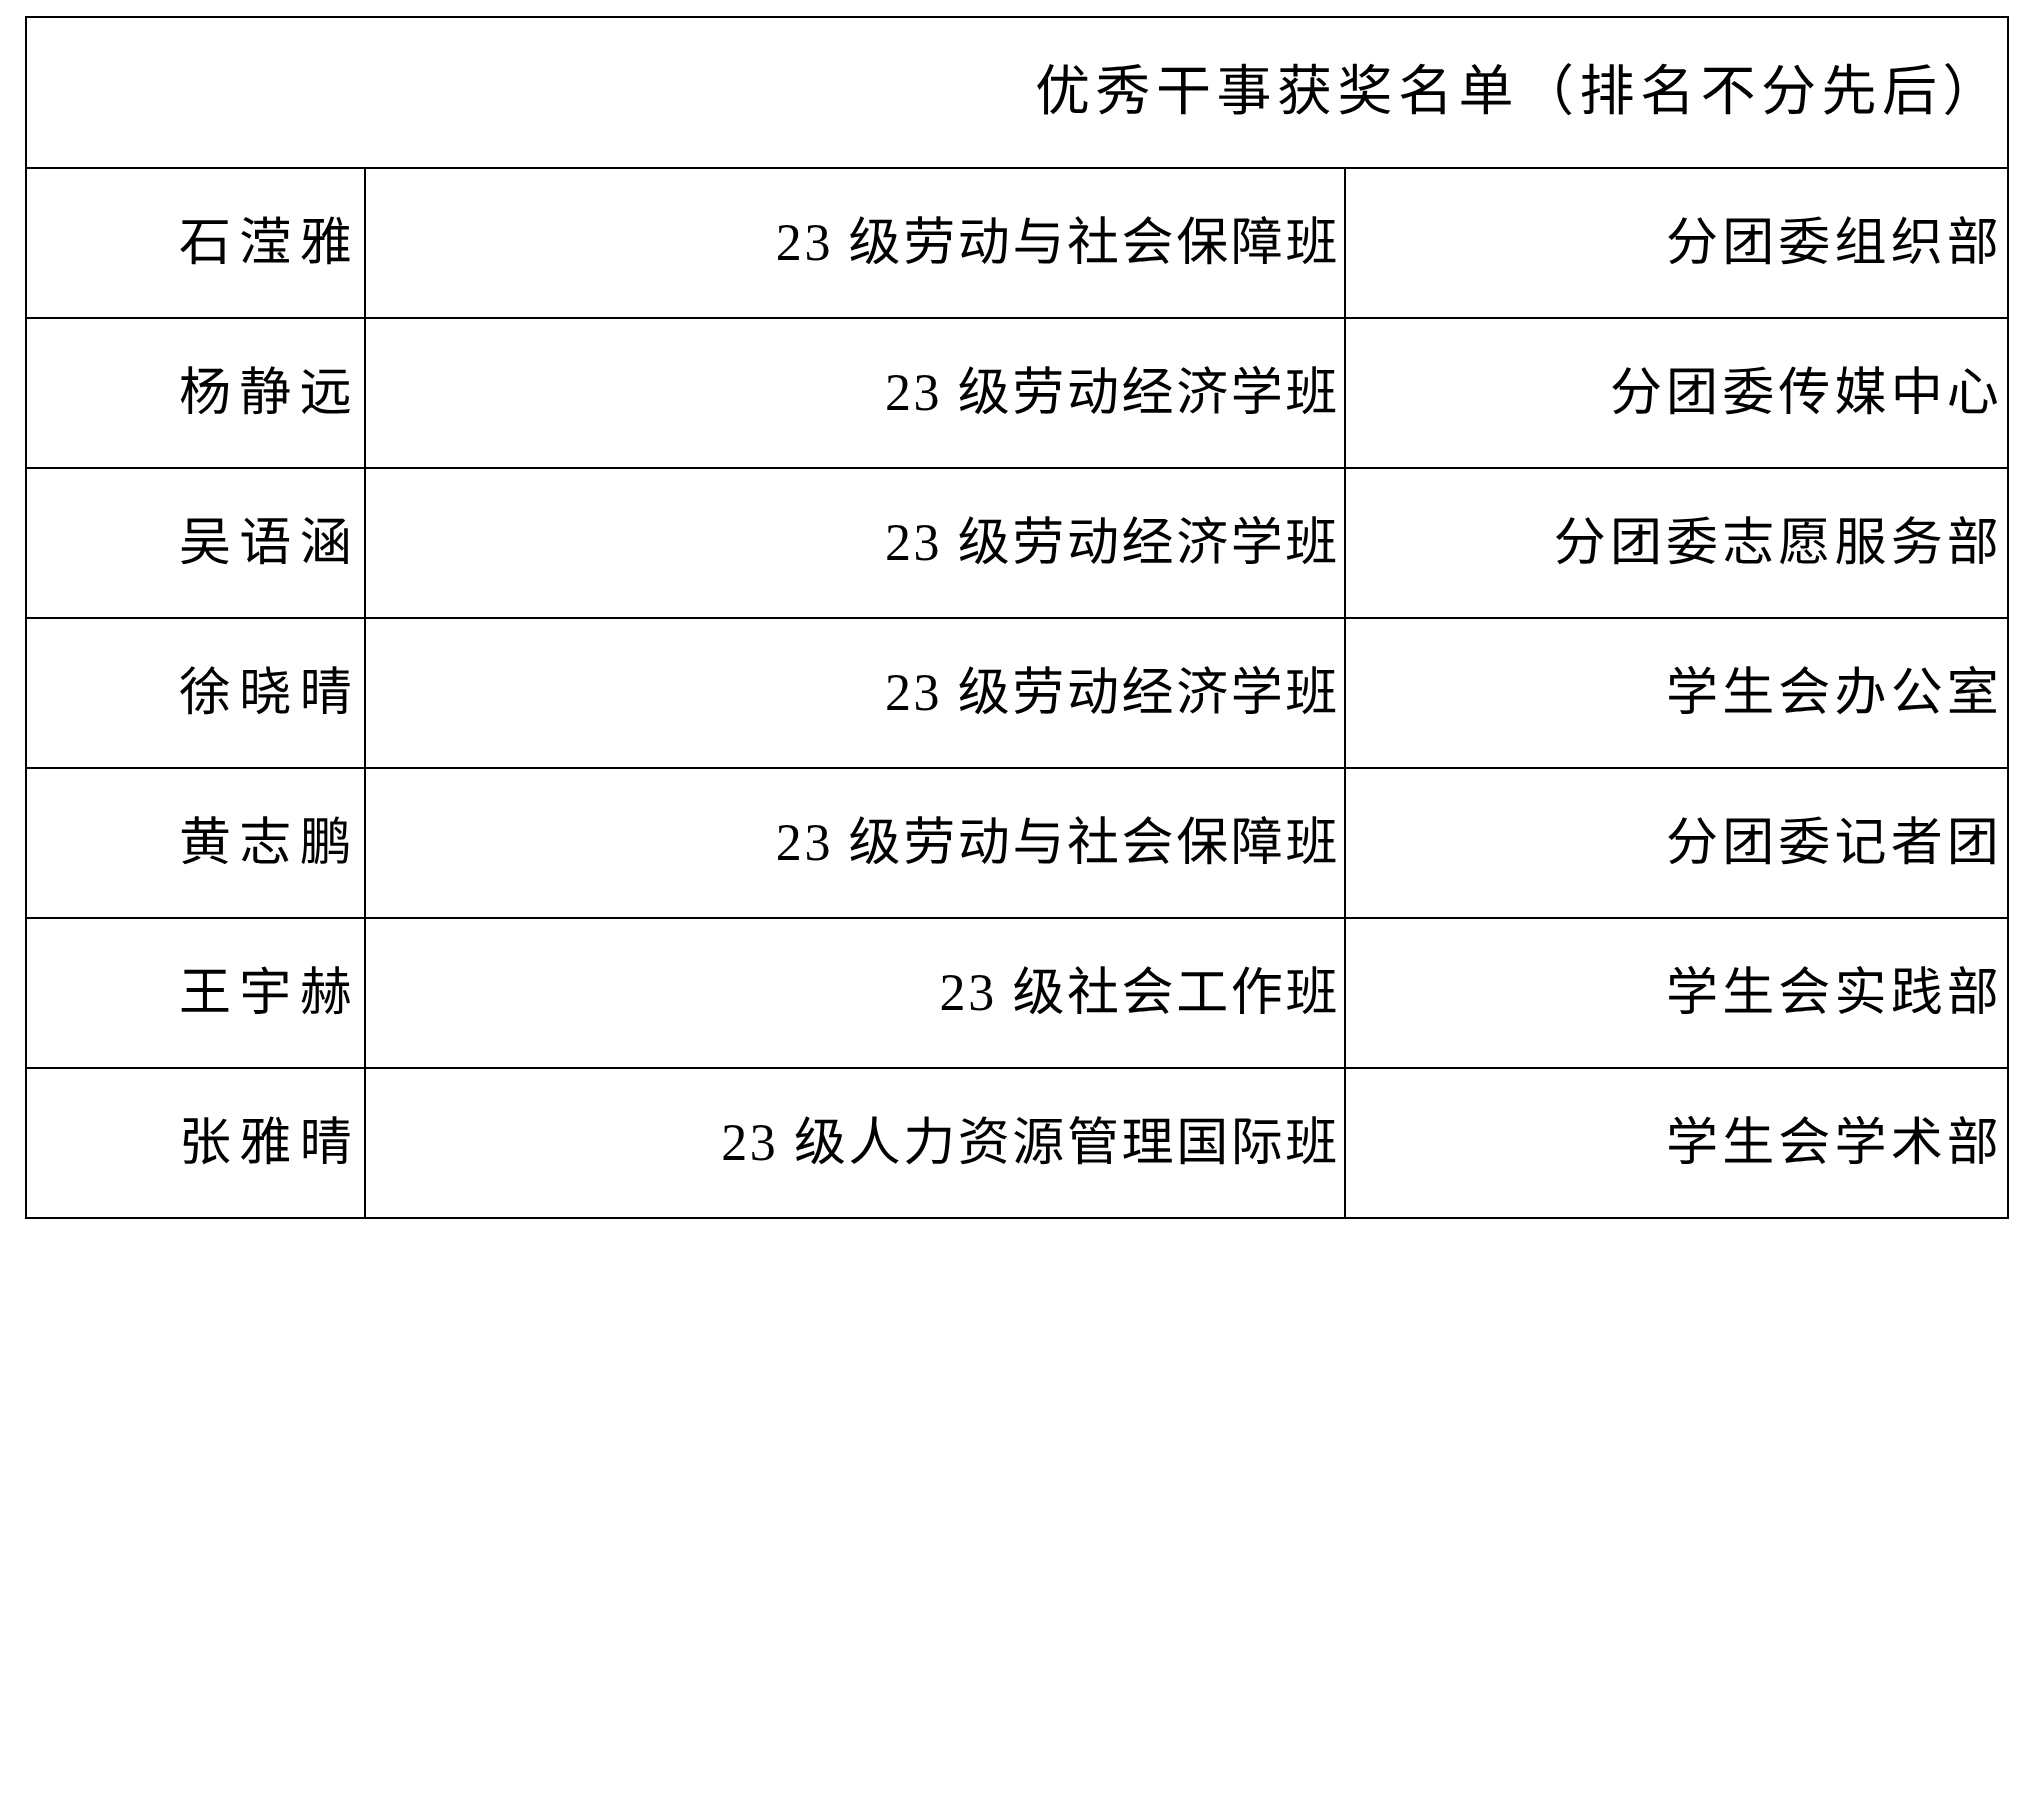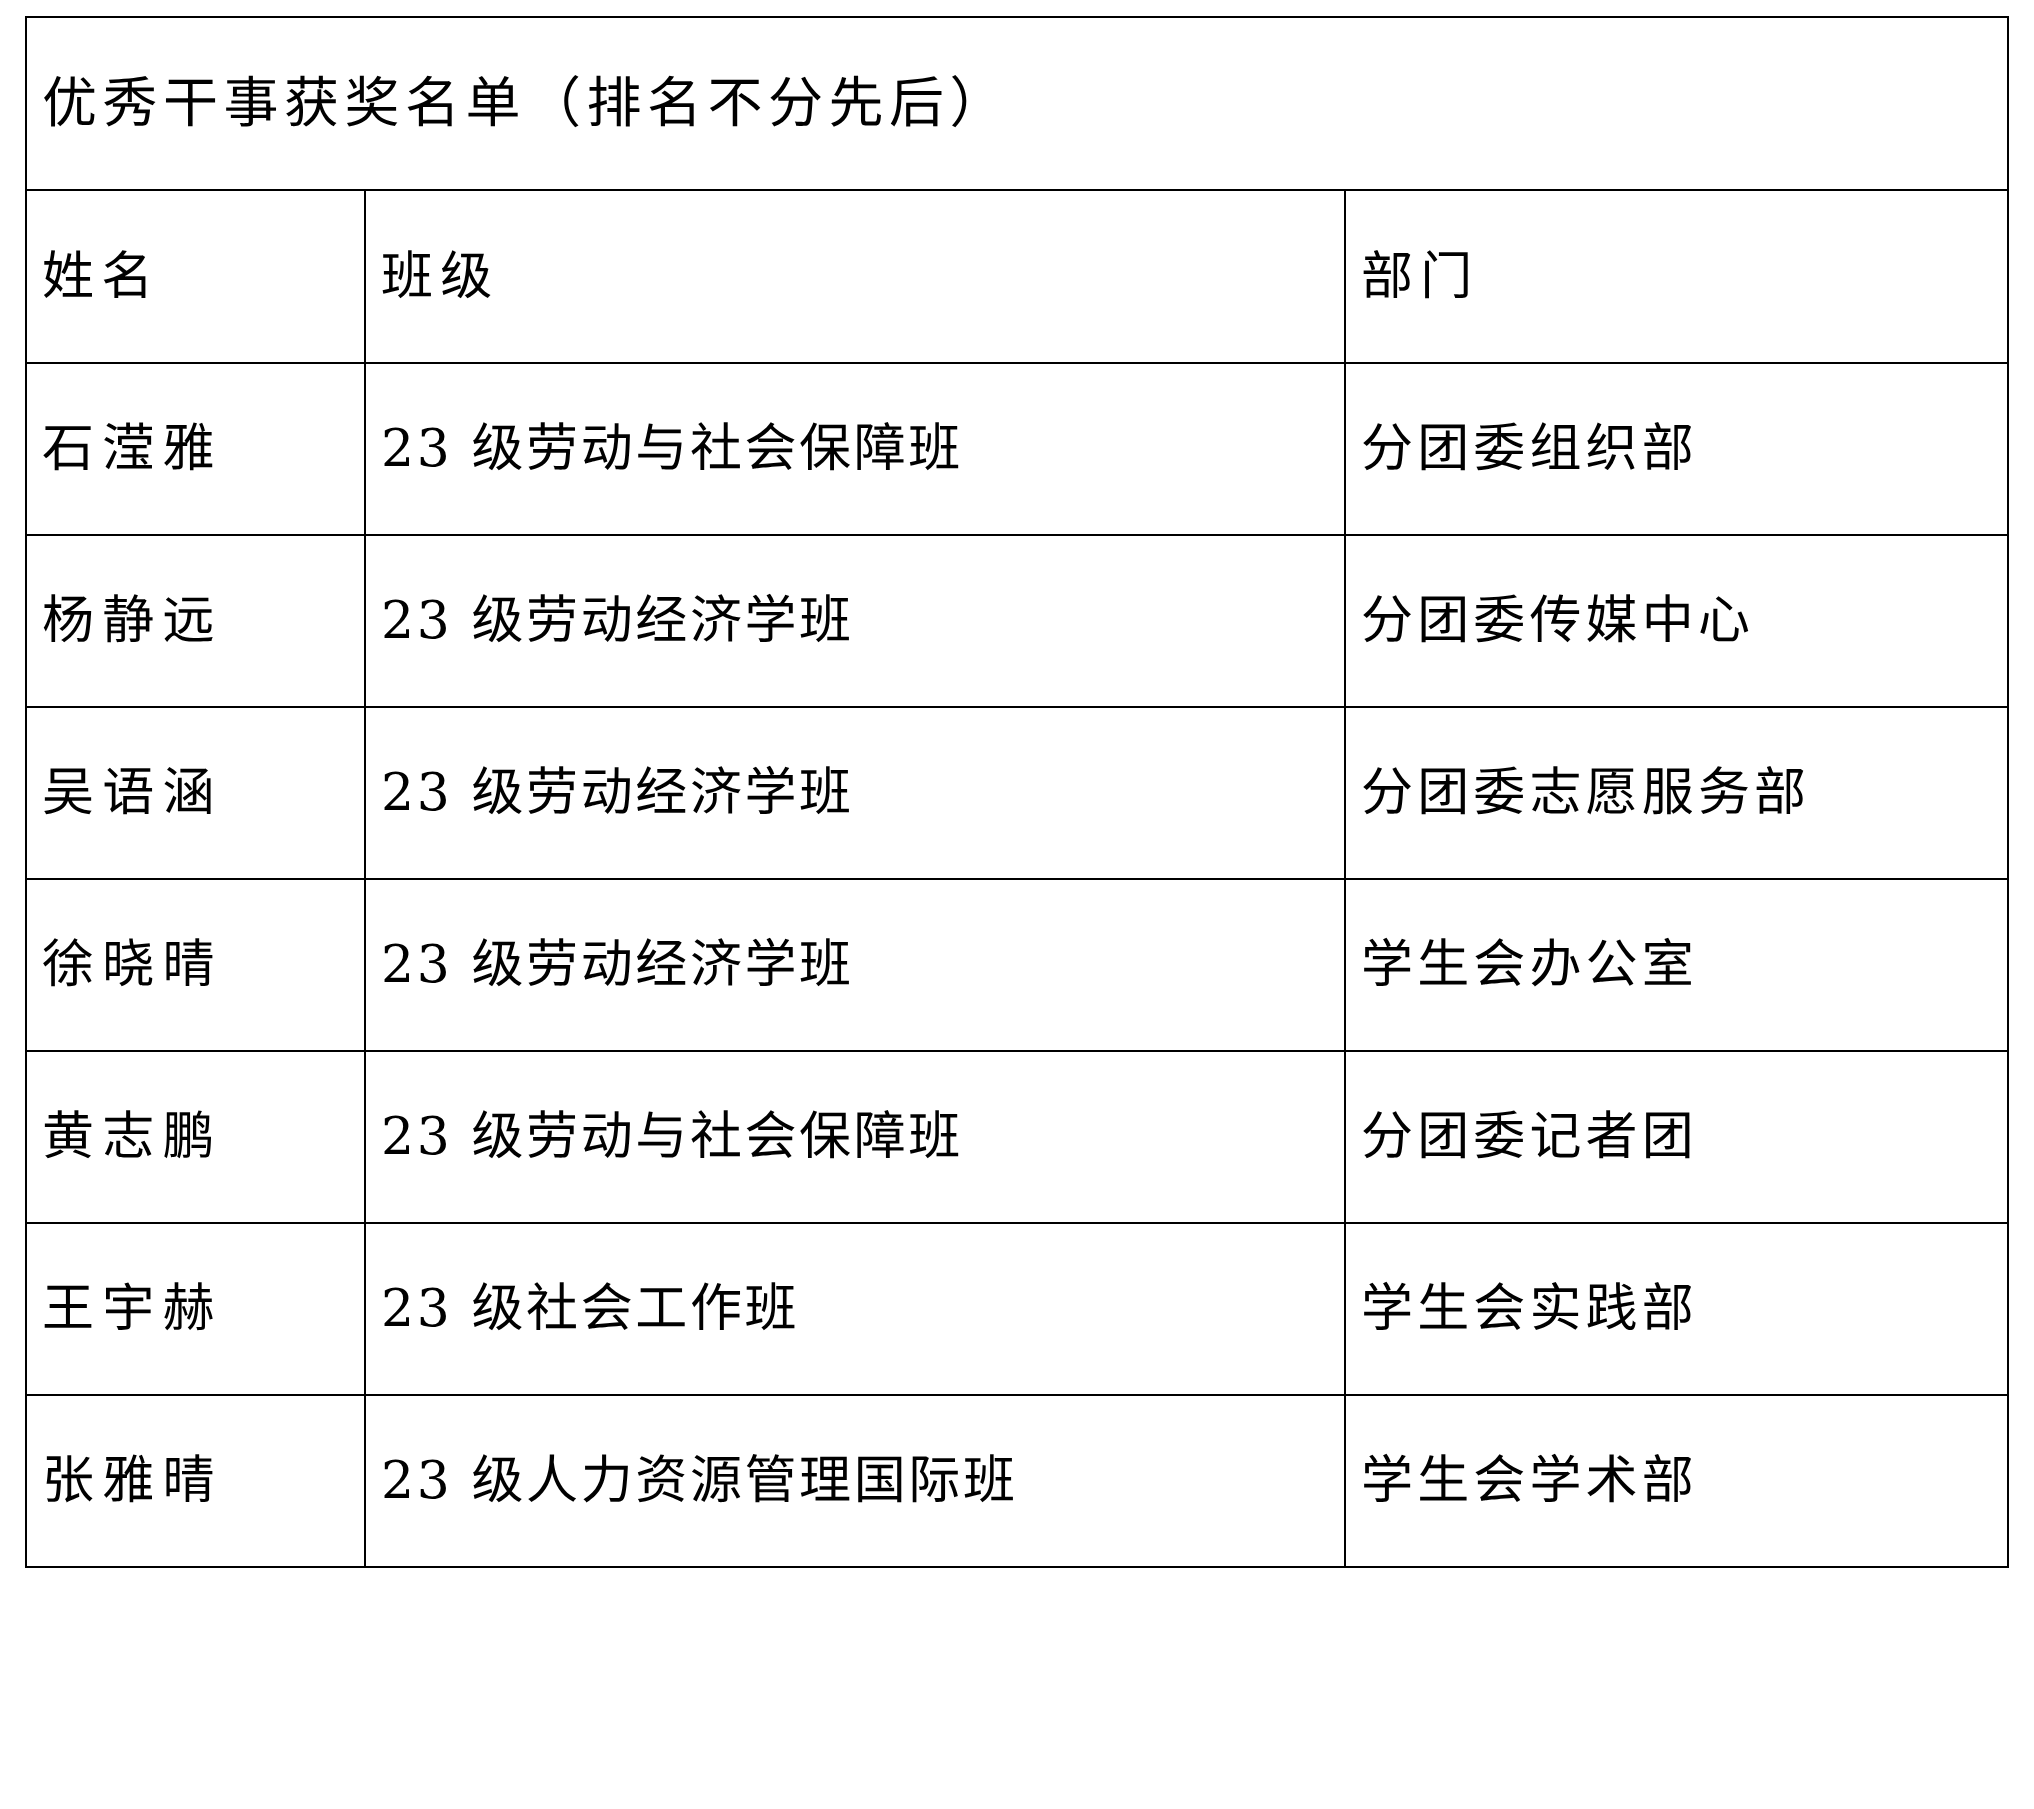--- a/index.html
+++ b/index.html
@@ -24,26 +24,27 @@
   }
   table.award-table {
     border-collapse: collapse;
     table-layout: fixed;
     width: 1982px;
     margin: 0 auto;
   }
   table.award-table td,
   table.award-table th {
     border: 2.7px solid #000000;
-    text-align: left;
+    text-align: right;
     vertical-align: middle;
     font-weight: normal;
-    padding: 15px;
+    padding: 4px;
     line-height: 1.1;
     letter-spacing: 0.06em;
+    font-family: Liberation Serif, serif;
   }
   .col-name  { width: 339px; }
   .col-class { width: 980px; }
   .col-dept  { width: 663px; }
 
   tr.title-row td {
     height: 141px;
     font-size: 55px;
     letter-spacing: 0.10em;
   }
@@ -74,25 +75,20 @@
   <table class="award-table">
     <colgroup>
       <col class="col-name">
       <col class="col-class">
       <col class="col-dept">
     </colgroup>
     <tbody>
       <tr class="title-row">
         <td colspan="3">优秀干事获奖名单（排名不分先后）</td>
       </tr>
-      <tr class="header-row">
-        <td>姓名</td>
-        <td>班级</td>
-        <td>部门</td>
-      </tr>
 
       <tr class="data-row">
         <td class="cell-name">石滢雅</td>
         <td class="cell-class">23 级劳动与社会保障班</td>
         <td class="cell-dept">分团委组织部</td>
       </tr>
       <tr class="data-row">
         <td class="cell-name">杨静远</td>
         <td class="cell-class">23 级劳动经济学班</td>
         <td class="cell-dept">分团委传媒中心</td>

